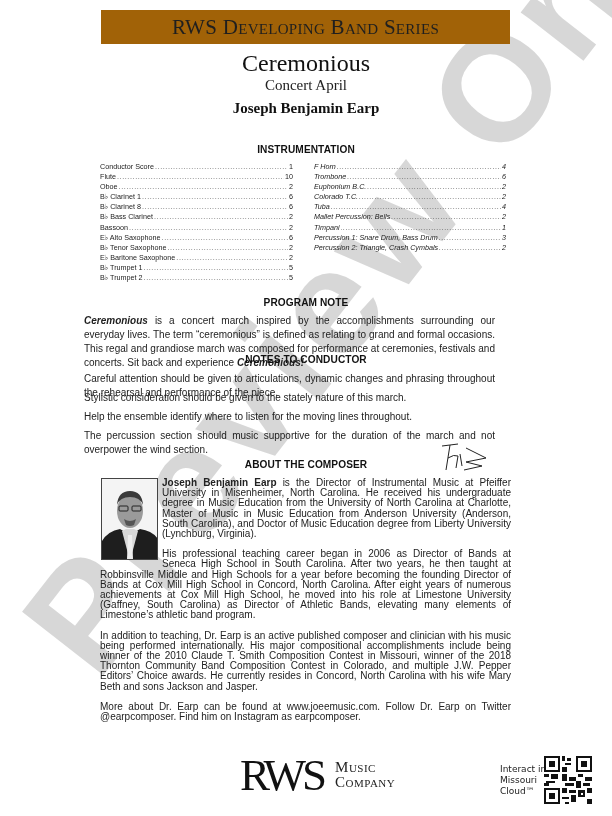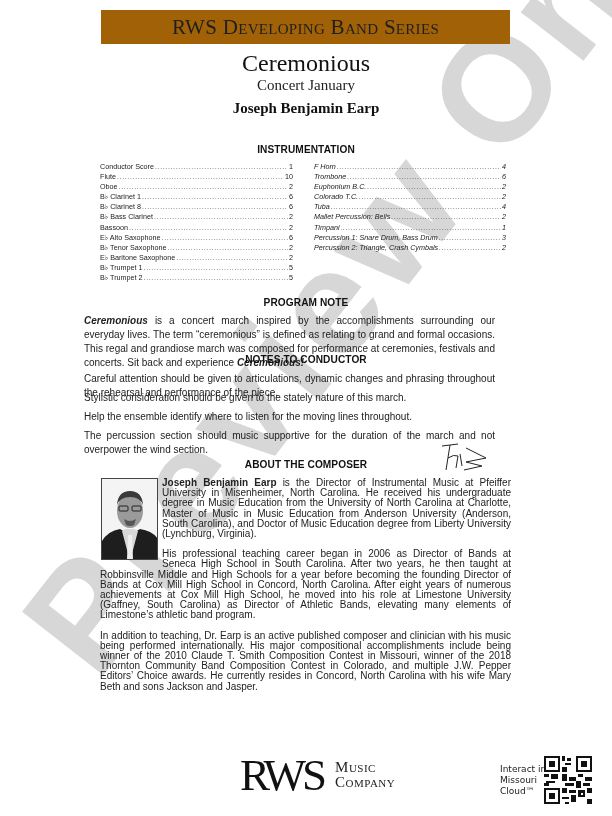--- a/index.html
+++ b/index.html
@@ -61,21 +61,21 @@
   .qr { position: absolute; left: 544px; top: 756px; width: 48px; height: 48px; }
 </style>
 </head>
 <body>
 
 <div class="watermark">Preview Only</div>
 
 <div class="series-bar">RWS Developing Band Series</div>
 <div class="title-block">
   <div class="title">Ceremonious</div>
-  <div class="subtitle">Concert January</div>
+  <div class="subtitle">Concert April</div>
   <div class="composer">Joseph Benjamin Earp</div>
 </div>
 
 <div class="section-head" style="top:143px;">INSTRUMENTATION</div>
 
 <div class="instr-col left">
   <div class="instr-row">
       <span class="name">Conductor Score</span>
       <span class="dots"></span>
       <span class="count">1</span>
@@ -212,20 +212,21 @@
     <rect x="30" y="27" width="9" height="5" rx="1" fill="none" stroke="#222" stroke-width="1"></rect>
     <path d="M22 40 Q28 44 34 40 L32 46 Q28 48 24 46 Z" fill="#555"></path>
   </svg>
 </div>
 
 <div class="bio-wrap">
   <div class="float-spacer"></div>
   <p><b>Joseph Benjamin Earp</b><span> is the Director of Instrumental Music at Pfeiffer University in Misenheimer, North Carolina. He received his undergraduate degree in Music Education from the University of North Carolina at Charlotte, Master of Music in Music Education from Anderson University (Anderson, South Carolina), and Doctor of Music Education degree from Liberty University (Lynchburg, Virginia).</span></p>
   <p>His professional teaching career began in 2006 as Director of Bands at Seneca High School in South Carolina. After two years, he then taught at Robbinsville Middle and High Schools for a year before becoming the founding Director of Bands at Cox Mill High School in Concord, North Carolina. After eight years of numerous achievements at Cox Mill High School, he moved into his role at Limestone University (Gaffney, South Carolina) as Director of Athletic Bands, elevating many elements of Limestone’s athletic band program.</p>
   <p>In addition to teaching, Dr. Earp is an active published composer and clinician with his music being performed internationally. His major compositional accomplishments include being winner of the 2010 Claude T. Smith Composition Contest in Missouri, winner of the 2018 Thornton Community Band Composition Contest in Colorado, and multiple J.W. Pepper Editors’ Choice awards. He currently resides in Concord, North Carolina with his wife Mary Beth and sons Jackson and Jasper.</p>
+  <p>More about Dr. Earp can be found at www.joeemusic.com. Follow Dr. Earp on Twitter @earpcomposer. Find him on Instagram as earpcomposer.</p>
 </div>
 
 <div class="footer-logo">
   <span class="logo-mark">RWS</span>
   <div class="logo-text">
     <div>Music</div>
     <div>Company</div>
   </div>
 </div>
 

